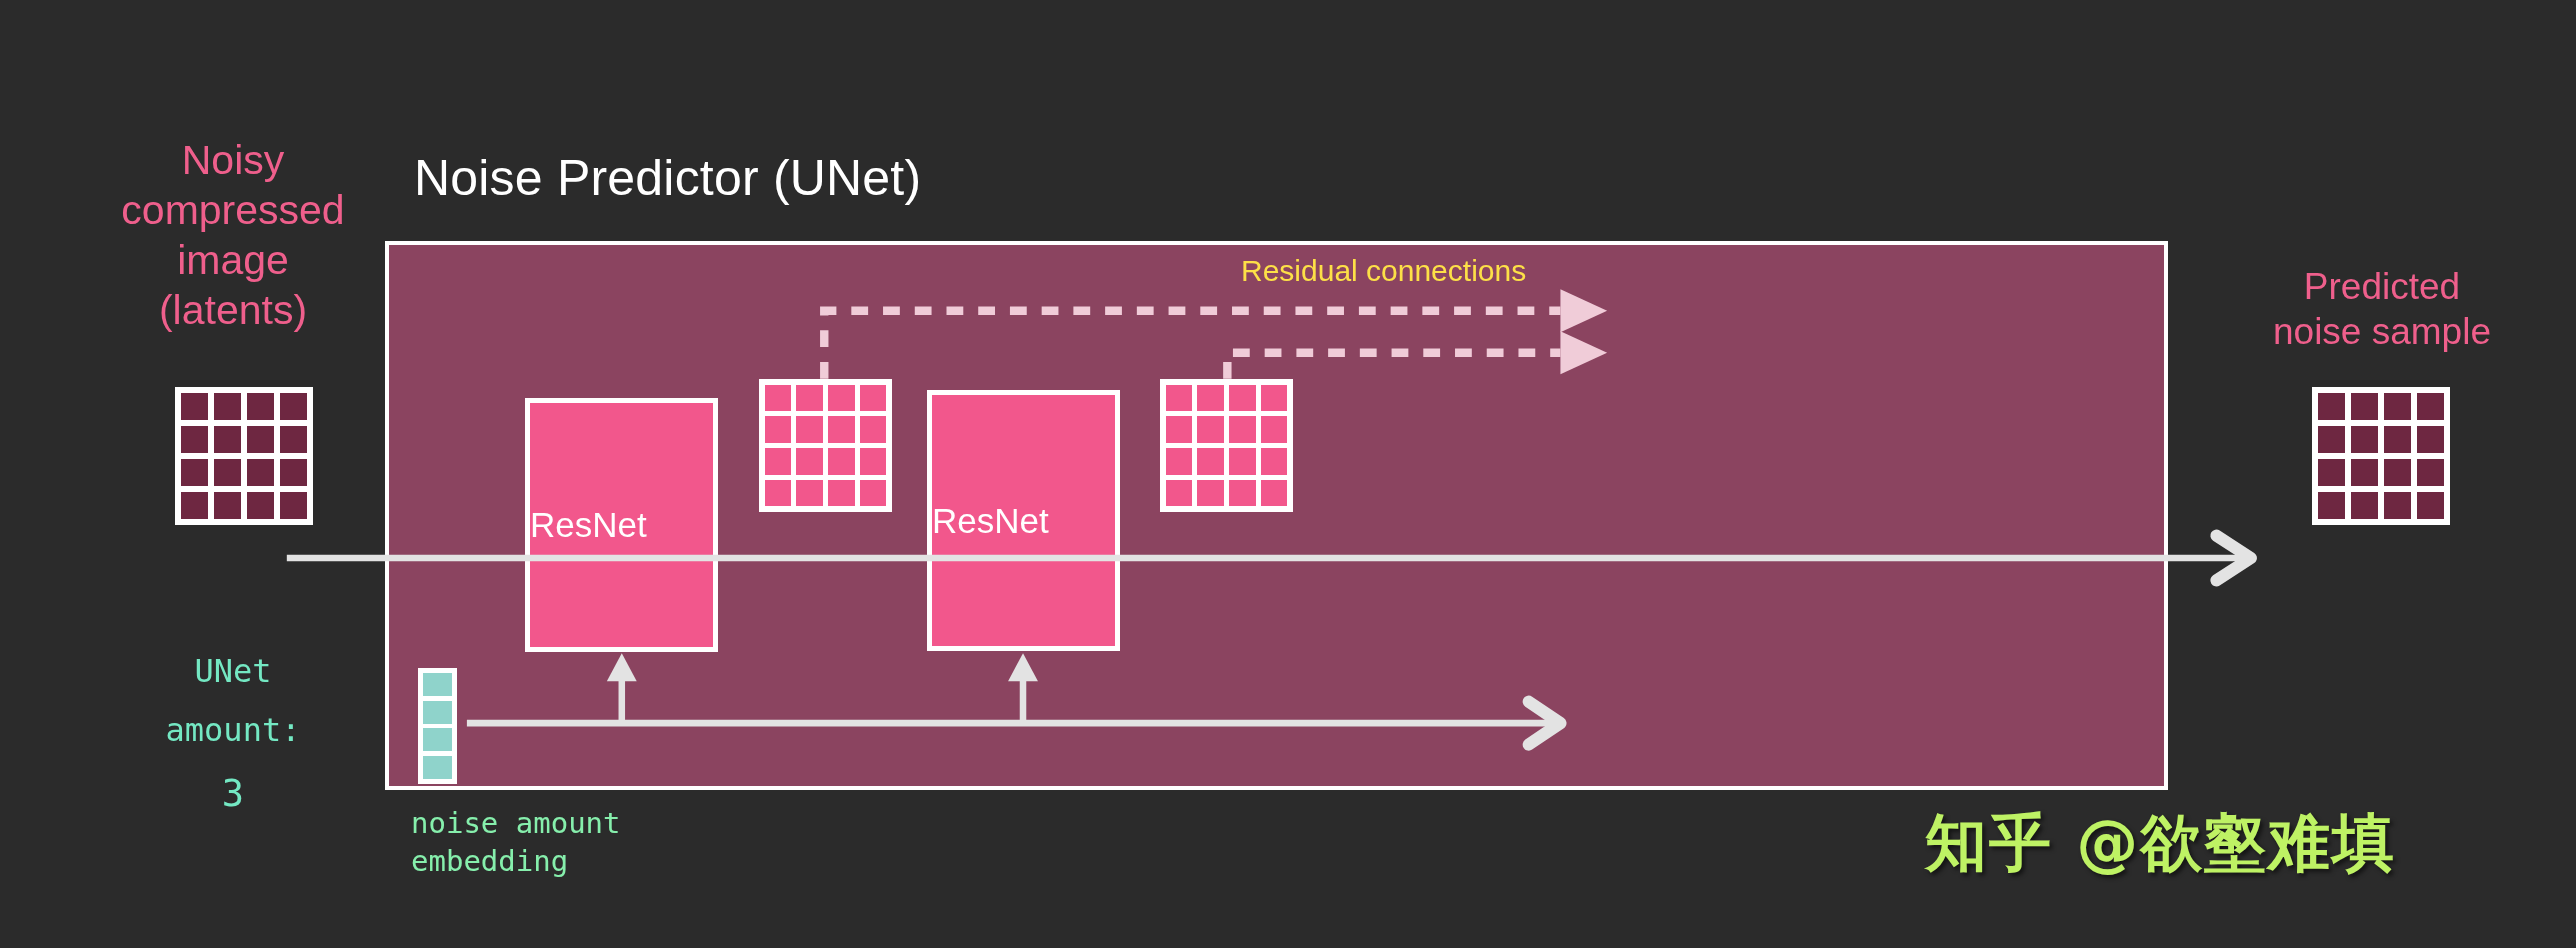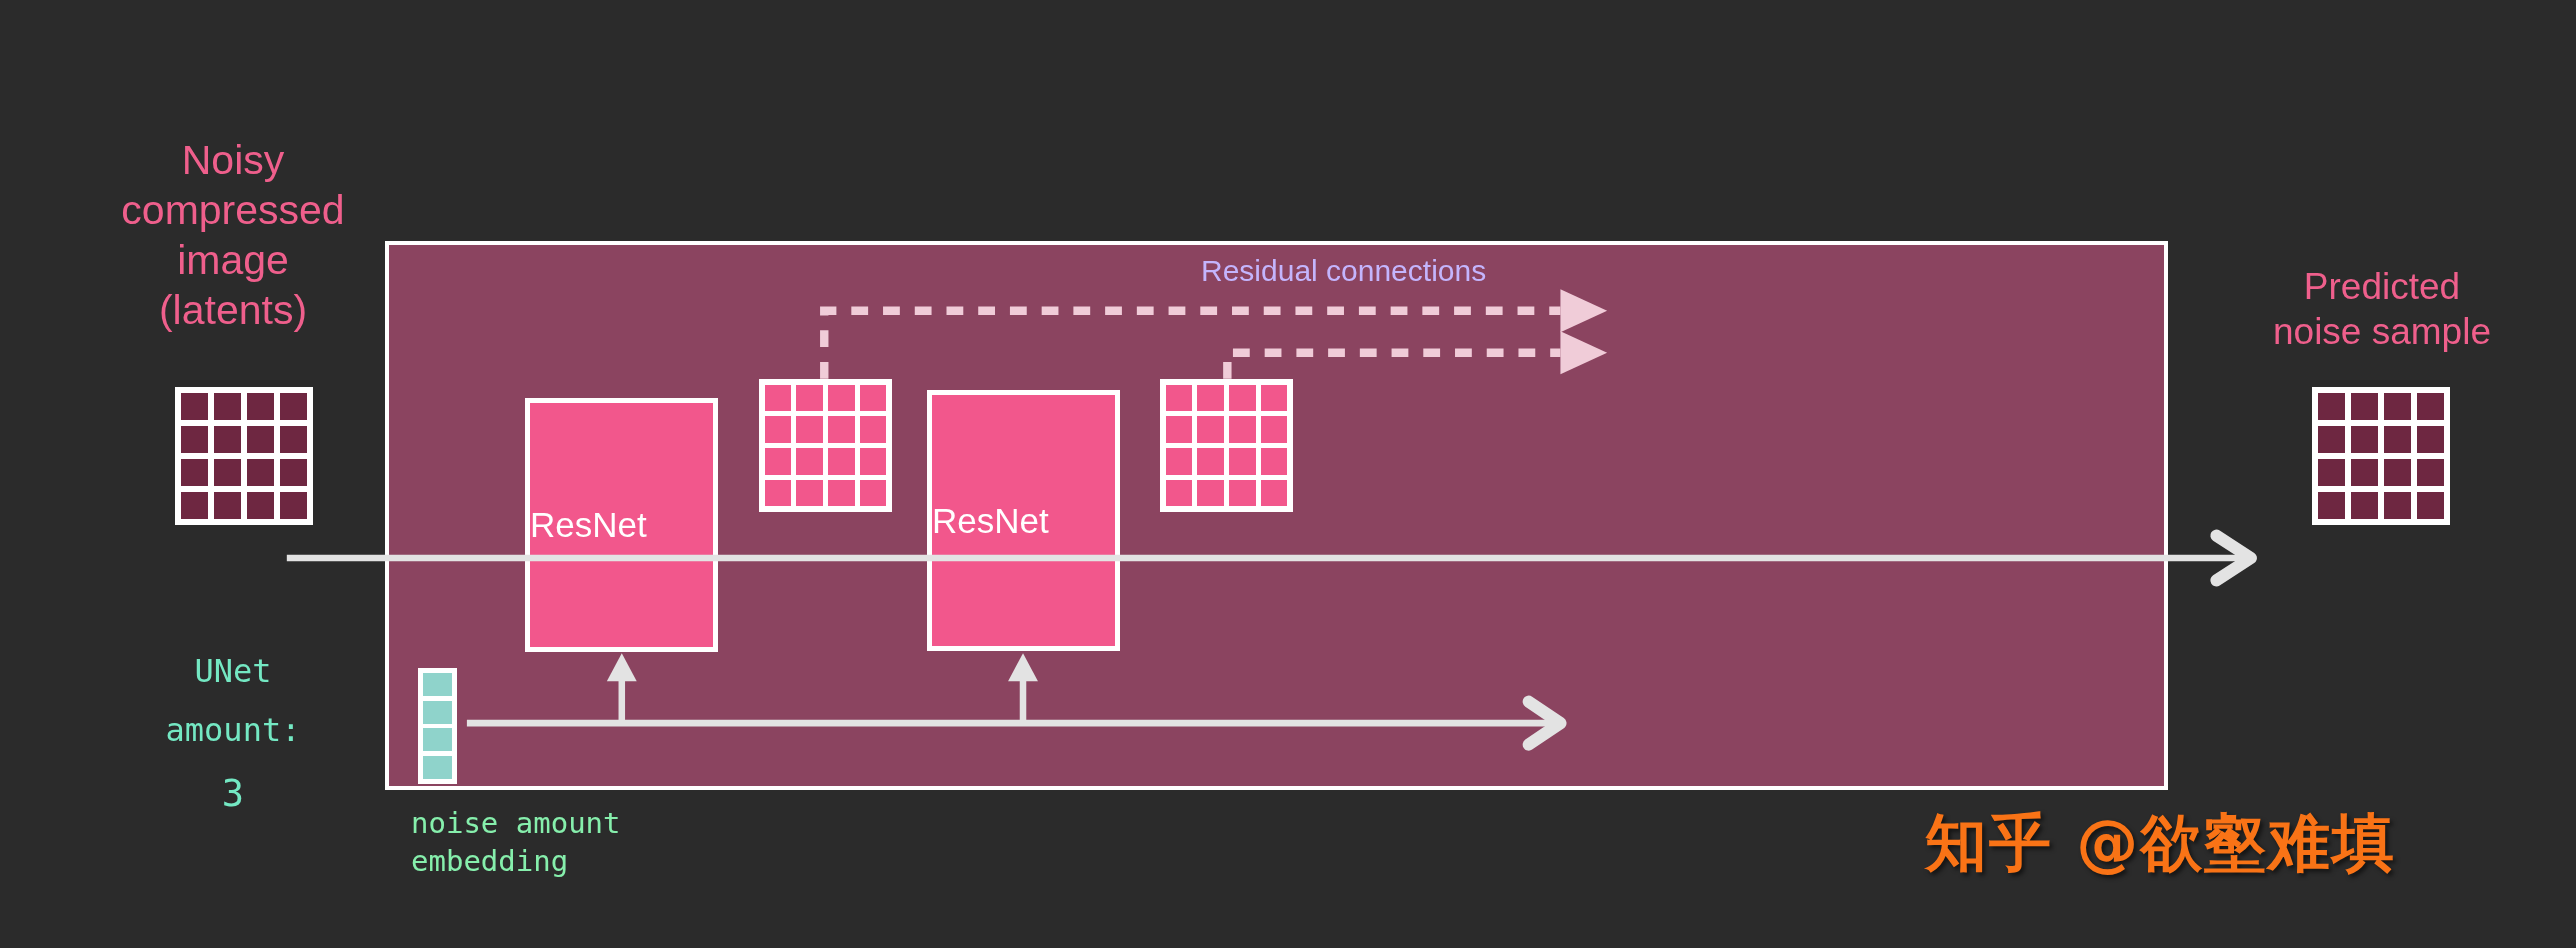--- a/index.html
+++ b/index.html
@@ -88,31 +88,31 @@
 
   #embedding-label{
     left:411px; top:805px;
     color:#86efac; font-size:29px; line-height:1.3;
     font-family:"DejaVu Sans Mono","Liberation Mono",monospace;
     white-space:pre-line;
   }
 
   
   #residual-label{
-    left:1201px; top:254px;
-    color:#c4b5fd; font-size:30px;text-align:right;
+    left:1241px; top:254px;
+    color:#fde047; font-size:30px;text-align:right;
   }
 
   
   #lines{left:0;top:0;width:2576px;height:948px;pointer-events:none;}
 
   
   #watermark{
     left:1925px; top:801px;
-    color:#f97316; font-size:62px; font-weight:700;
+    color:#bef264; font-size:62px; font-weight:700;
     letter-spacing:1.9px;
     text-shadow:2.8px 2.8px 4.7px rgba(0,0,0,.55);
     font-family:"DejaVu Sans",sans-serif;
   }
 </style>
 </head>
 <body>
 
 <div id="stage">
 
@@ -139,20 +139,21 @@
     <div class="cell"></div>
     <div class="cell"></div>
   </div>
 
   <div class="abs ctext" id="noise-amount">
     <div style="white-space:pre-line">UNet
 amount:</div>
     <div class="big">3</div>
   </div>
 
+  <div class="abs" id="panel-title">Noise Predictor (UNet)</div>
 
   <div class="abs" id="unet-panel"></div>
 
   <div class="abs" id="residual-label">Residual connections</div>
 
   <div class="abs resnet" id="resnet-1">
     <span>ResNet</span>
   </div>
 
   <div class="abs resnet" id="resnet-2">

